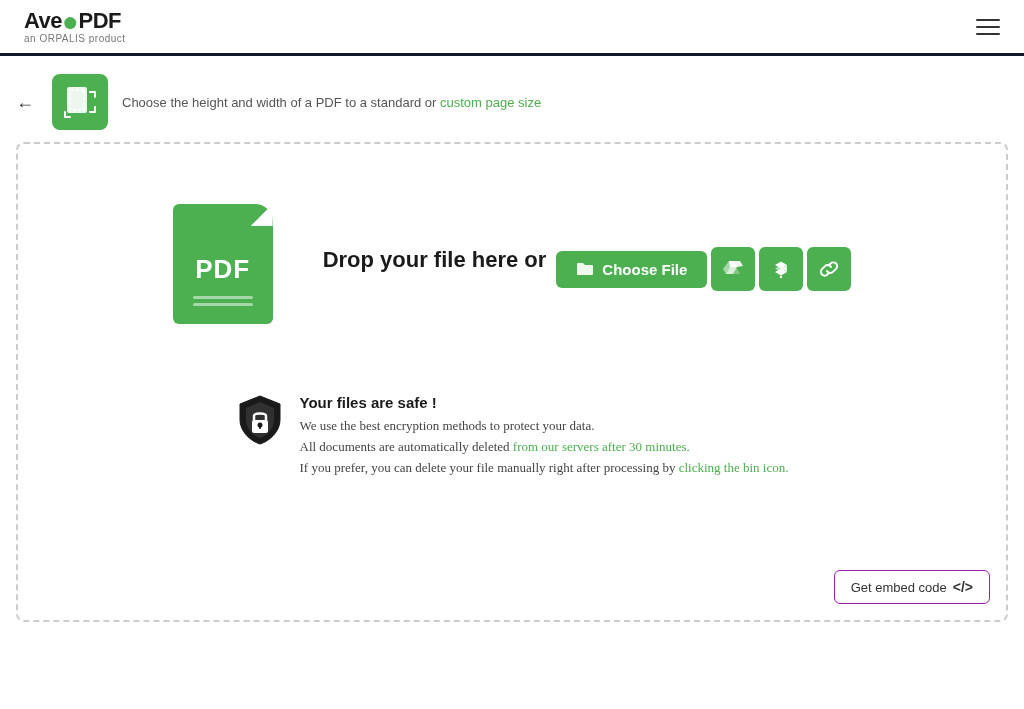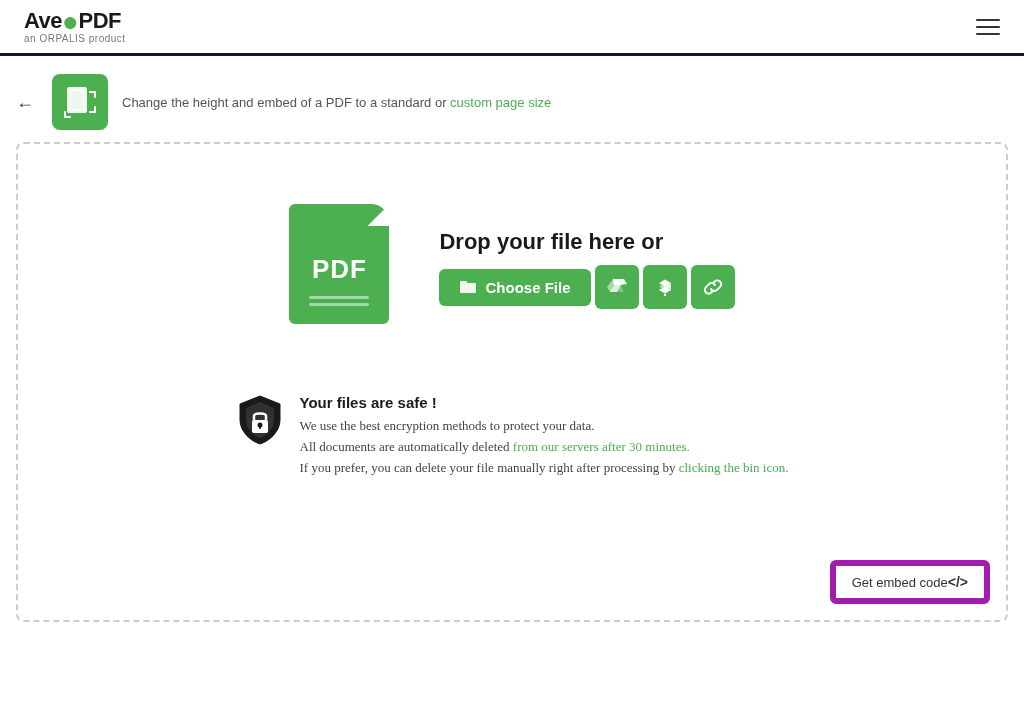--- a/index.html
+++ b/index.html
@@ -166,21 +166,21 @@
     .pdf-line {
       width: 60px;
       height: 3px;
       background: rgba(255,255,255,0.5);
       border-radius: 2px;
     }
 
     
     .upload-right {
       display: flex;
-      flex-direction: column;
+      flex-direction: row;
       gap: 10px;
     }
     .drop-text {
       font-size: 22px;
       font-weight: 700;
       color: #1a1a1a;
     }
     .action-buttons {
       display: flex;
       align-items: center;
@@ -245,28 +245,29 @@
     }
     .security-text p span.green-link {
       color: #4caf50;
     }
 
     
     .embed-btn {
       position: absolute;
       bottom: 16px;
       right: 16px;
-      border: 6px solid #a21caf;
+      border: 1px solid #a21caf;
       background: #fff;
       border-radius: 6px;
       padding: 8px 16px;
       font-size: 13px;
       cursor: pointer;
       display: flex;
       align-items: center;
+      gap: 6px;
       color: #333;
     }
     .embed-btn .code-icon {
       font-weight: 700;
       font-size: 14px;
       color: #333;
     }
   </style>
 </head>
 <body>
@@ -295,21 +296,21 @@
 
       <rect x="8" y="6" width="14" height="20" rx="1" stroke="white" stroke-width="1.5" stroke-dasharray="3 2" fill="none"></rect>
 
       <path d="M28 8 L33 8 L33 13" stroke="white" stroke-width="2" stroke-linecap="round" stroke-linejoin="round" fill="none"></path>
       <path d="M28 28 L33 28 L33 23" stroke="white" stroke-width="2" stroke-linecap="round" stroke-linejoin="round" fill="none"></path>
       <path d="M3 28 L3 33 L8 33" stroke="white" stroke-width="2" stroke-linecap="round" stroke-linejoin="round" fill="none"></path>
     </svg>
   </div>
   <div class="page-title-block">
     <div class="page-subtitle">
-      <span>Change the height and embed of a PDF to a standard or </span><span class="link-text">custom page size</span>
+      <span>Choose the height and width of a PDF to a standard or </span><span class="link-text">custom page size</span>
     </div>
   </div>
 </div>
 
 <div class="drop-container">
 
   <div class="upload-area">
 
     <div class="pdf-icon">
       <div class="pdf-icon-body">

